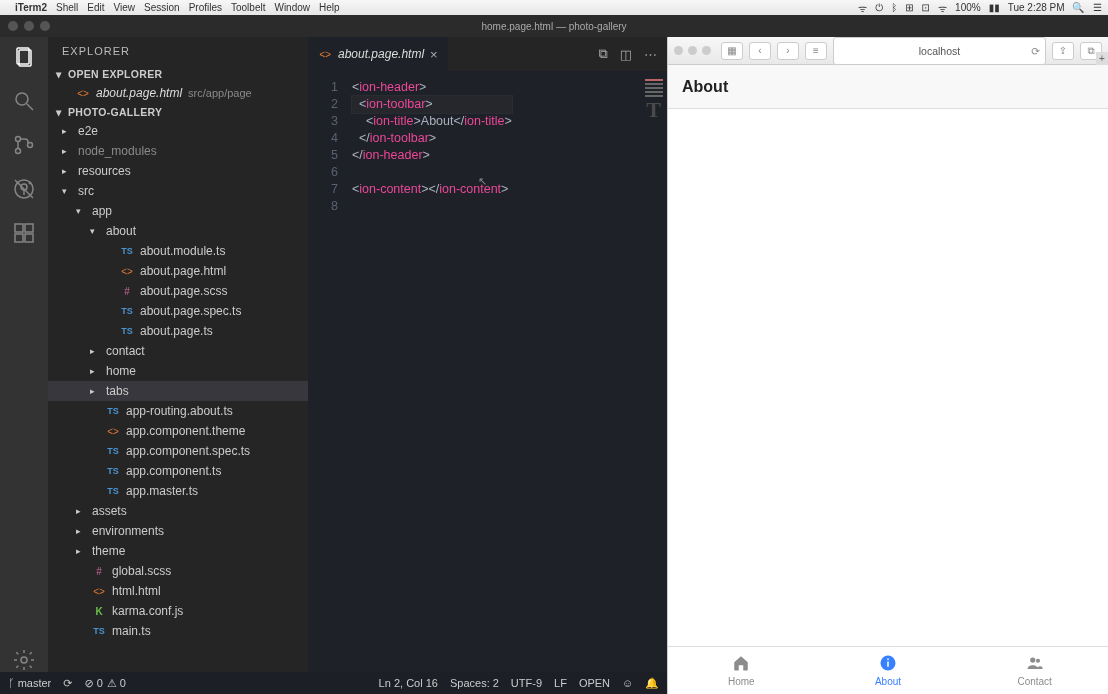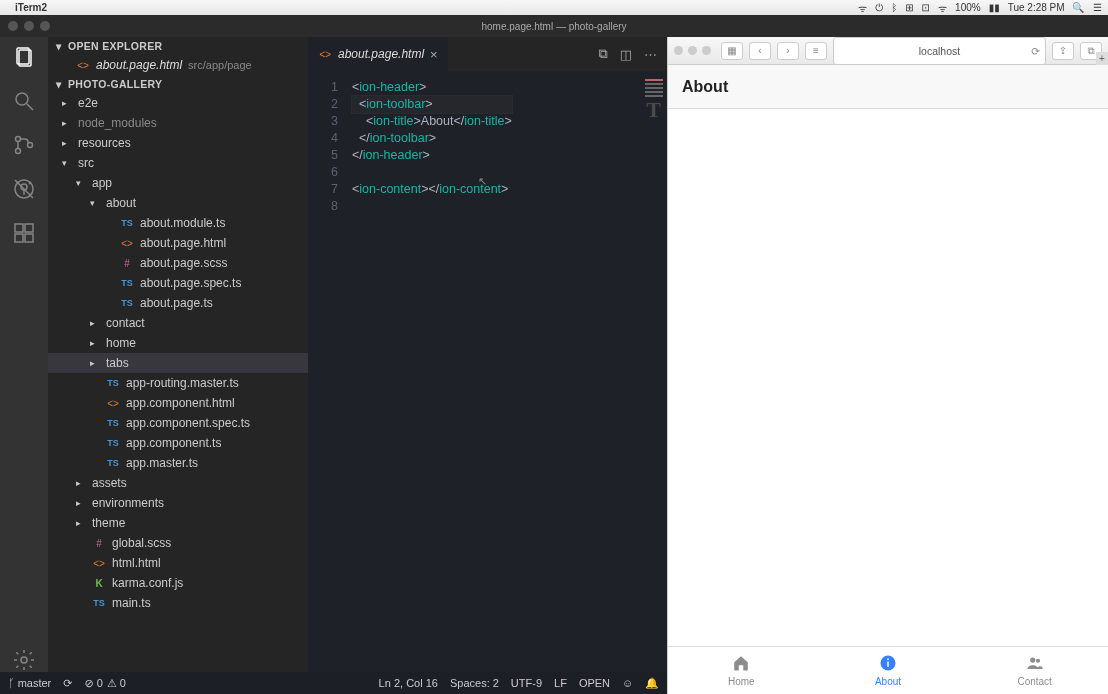--- a/index.html
+++ b/index.html
@@ -55,21 +55,21 @@
 .tabs-row { height: 34px; background: #252526; display: flex; align-items: stretch; }
 .tab { display: flex; align-items: center; gap: 6px; padding: 0 10px; background: #1e2127; color: #ddd; font-size: 12px; border-right: 1px solid #252526; cursor:pointer; font-style: italic; }
 .tab .close { color:#aaa; font-size:13px; cursor:pointer; font-style:normal;}
 .tabs-actions { margin-left:auto; display:flex; align-items:center; gap:12px; padding-right:10px; color:#aaa; }
 .tabs-actions span{cursor:pointer;font-size:13px;}
 .breadcrumb-spacer{height:4px; border-bottom:1px solid #1e2127;}
 .code { flex:1; display:flex; font-family: Menlo, Consolas, monospace; font-size: 12.5px; line-height: 17px; position:relative; }
 .gutter { width: 44px; text-align: right; color: #5a6170; padding: 4px 14px 0 0; user-select:none;}
 .code-lines { padding-top: 4px; color:#abb2bf; position:relative;}
 .tag-b { color: #abb2bf; }
-.tag-n { color: #14b8a6; }
+.tag-n { color: #ec4899; }
 .tag-t { color: #abb2bf; }
 .cursor-mark { position:absolute; left:170px; top:98px; width:8px; height:12px; color:#888; font-size:11px;}
 .minimap { position:absolute; right:0; top:0; width:26px; height:40px; display:flex; flex-direction:column; gap:2px; padding:4px 4px;}
 .minimap div{height:2px;background:#666;}
 .watermark { position:absolute; right:6px; top:26px; font-size:22px; font-family:serif; color:#4a4a4a; font-weight:700;}
 .line.current { background: rgba(255,255,255,0.03); outline:1px solid rgba(255,255,255,0.05); }
 
 
 .status { height: 22px; background: #1c1f26; color: #ccc; font-size: 11px; display: flex; align-items: center; padding: 0 8px; gap: 12px; }
 .status .grow { flex:1; }
@@ -91,20 +91,21 @@
 .saf-tab { flex:1; display:flex; flex-direction:column; align-items:center; justify-content:center; gap:2px; font-size:10px; color:#8c8c8c; cursor:pointer;}
 .saf-tab.active { color:#3880ff; }
 .saf-tab svg{width:18px;height:18px;fill:currentColor;}
 </style>
 </head>
 <body>
 
 <div class="mac-menu">
   <span class="apple"></span>
   <span style="font-weight:600;">iTerm2</span>
+  <span id="mac-items"><span style="margin-right: 9px;">Shell</span><span style="margin-right: 9px;">Edit</span><span style="margin-right: 9px;">View</span><span style="margin-right: 9px;">Session</span><span style="margin-right: 9px;">Profiles</span><span style="margin-right: 9px;">Toolbelt</span><span style="margin-right: 9px;">Window</span><span style="margin-right: 9px;">Help</span></span>
   <div class="right" id="mac-right">
       <span>ᯤ</span>
       <span>⏻</span>
       <span>ᛒ</span>
       <span>⊞</span>
       <span>⊡</span>
       <span>ᯤ</span>
       <span>100%</span>
       <span>▮▮</span>
       <span>Tue 2:28 PM</span>
@@ -168,20 +169,21 @@
         <div class="spacer"></div>
         <div class="ico">
             <svg viewBox="0 0 24 24">
               <circle cx="12" cy="12" r="3"></circle>
               <path d="M12 2v3M12 19v3M4.2 4.2l2.1 2.1M17.7 17.7l2.1 2.1M2 12h3M19 12h3M4.2 19.8l2.1-2.1M17.7 6.3l2.1-2.1"></path>
             </svg>
           </div>
       </div>
 
       <div class="explorer">
+        <div class="exp-title">EXPLORER</div>
         <div class="section-head">
             <span class="tw">▾</span>
             <span>OPEN EXPLORER</span>
           </div>
         <div class="open-editor-item">
           <span class="fi html">&lt;&gt;</span>
           <span class="fn">about.page.html</span>
           <span class="pth">src/app/page</span>
         </div>
         <div class="section-head">
@@ -246,26 +248,26 @@
               <span class="twist">▸</span>
               <span>home</span>
             </div>
             <div class="tree-item selected" style="padding-left: 42px;">
               <span class="twist">▸</span>
               <span>tabs</span>
             </div>
             <div class="tree-item" style="padding-left: 42px;">
               <span class="twist"></span>
               <span class="fi ts">TS</span>
-              <span>app-routing.master.ts</span>
+              <span>app-routing.about.ts</span>
             </div>
             <div class="tree-item" style="padding-left: 42px;">
               <span class="twist"></span>
               <span class="fi html">&lt;&gt;</span>
-              <span>app.component.html</span>
+              <span>app.component.theme</span>
             </div>
             <div class="tree-item" style="padding-left: 42px;">
               <span class="twist"></span>
               <span class="fi ts">TS</span>
               <span>app.component.spec.ts</span>
             </div>
             <div class="tree-item" style="padding-left: 42px;">
               <span class="twist"></span>
               <span class="fi ts">TS</span>
               <span>app.component.ts</span>

